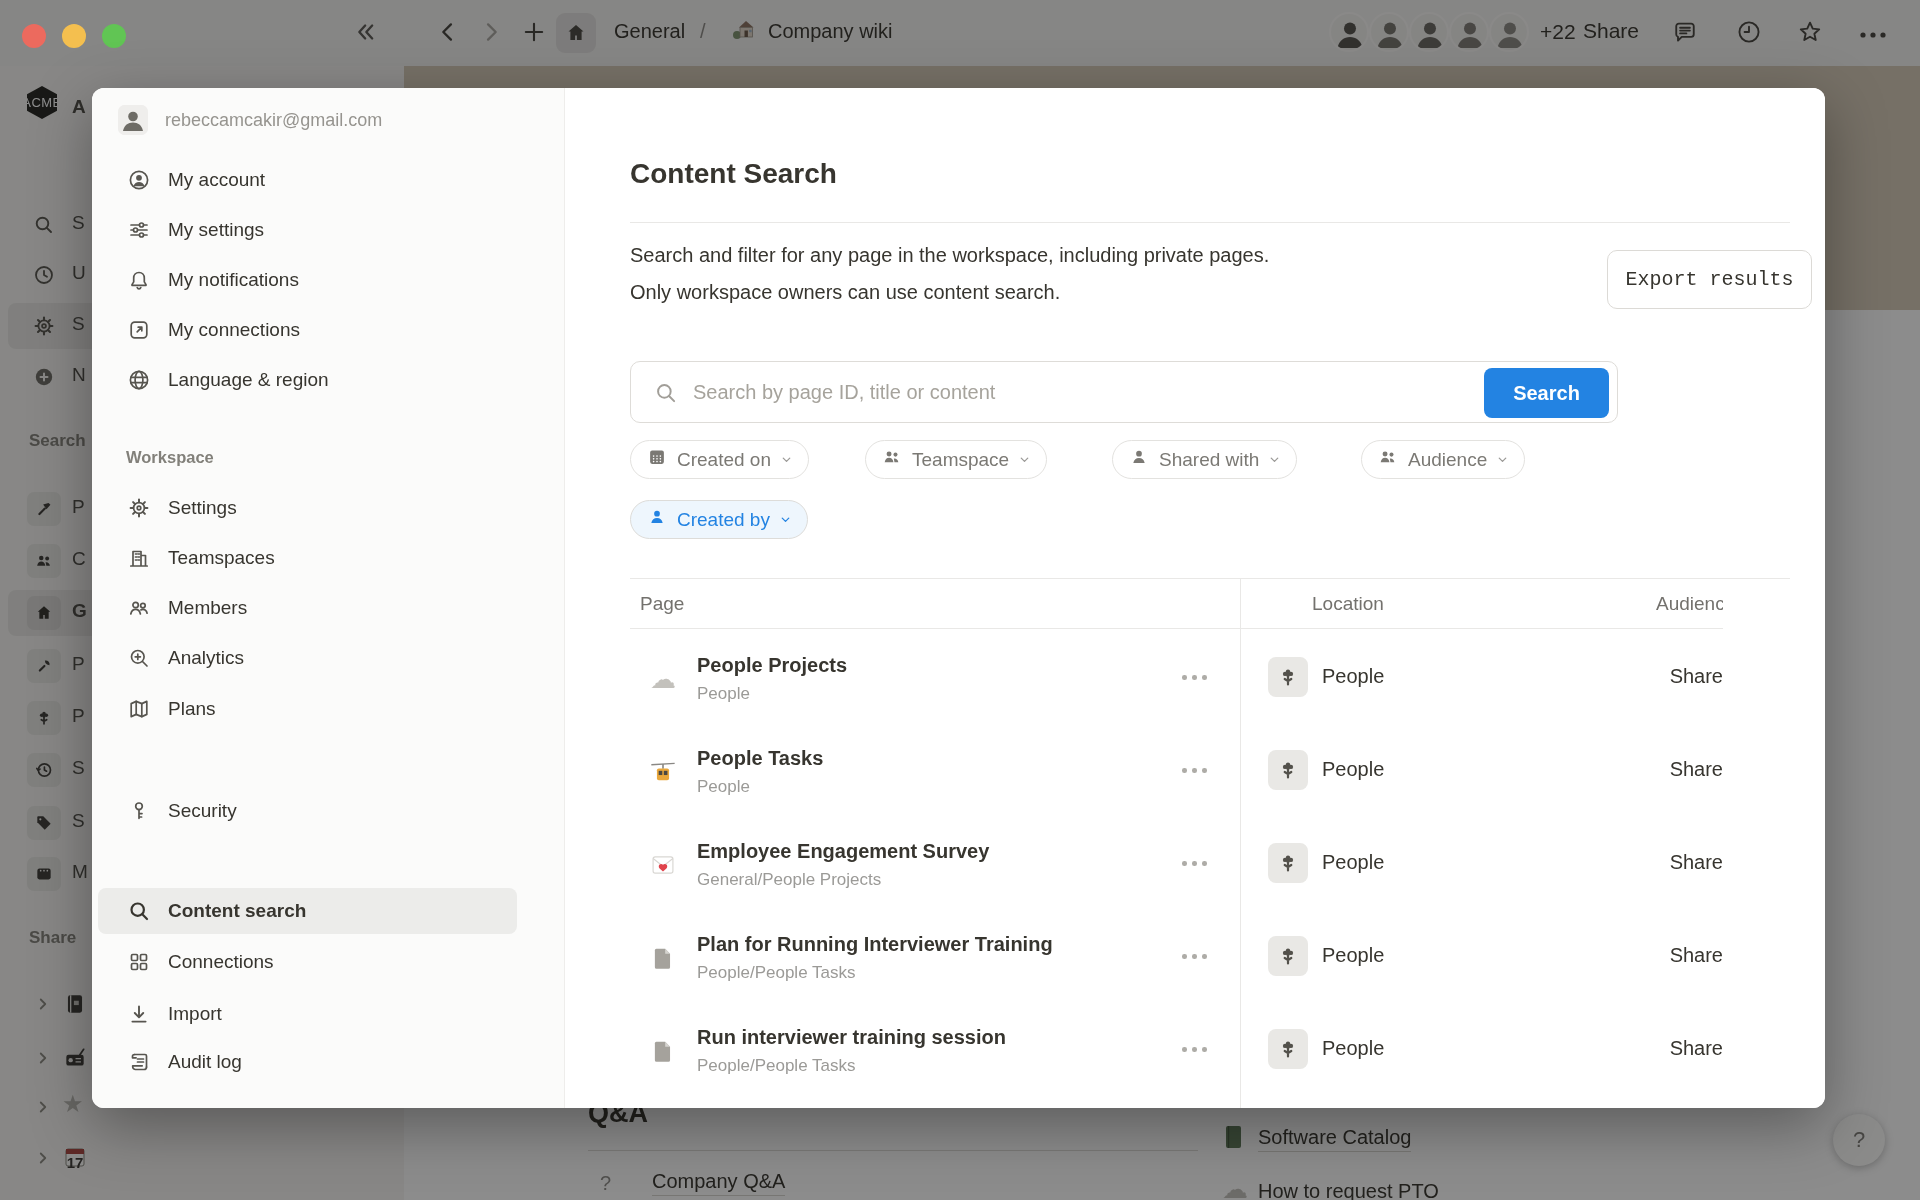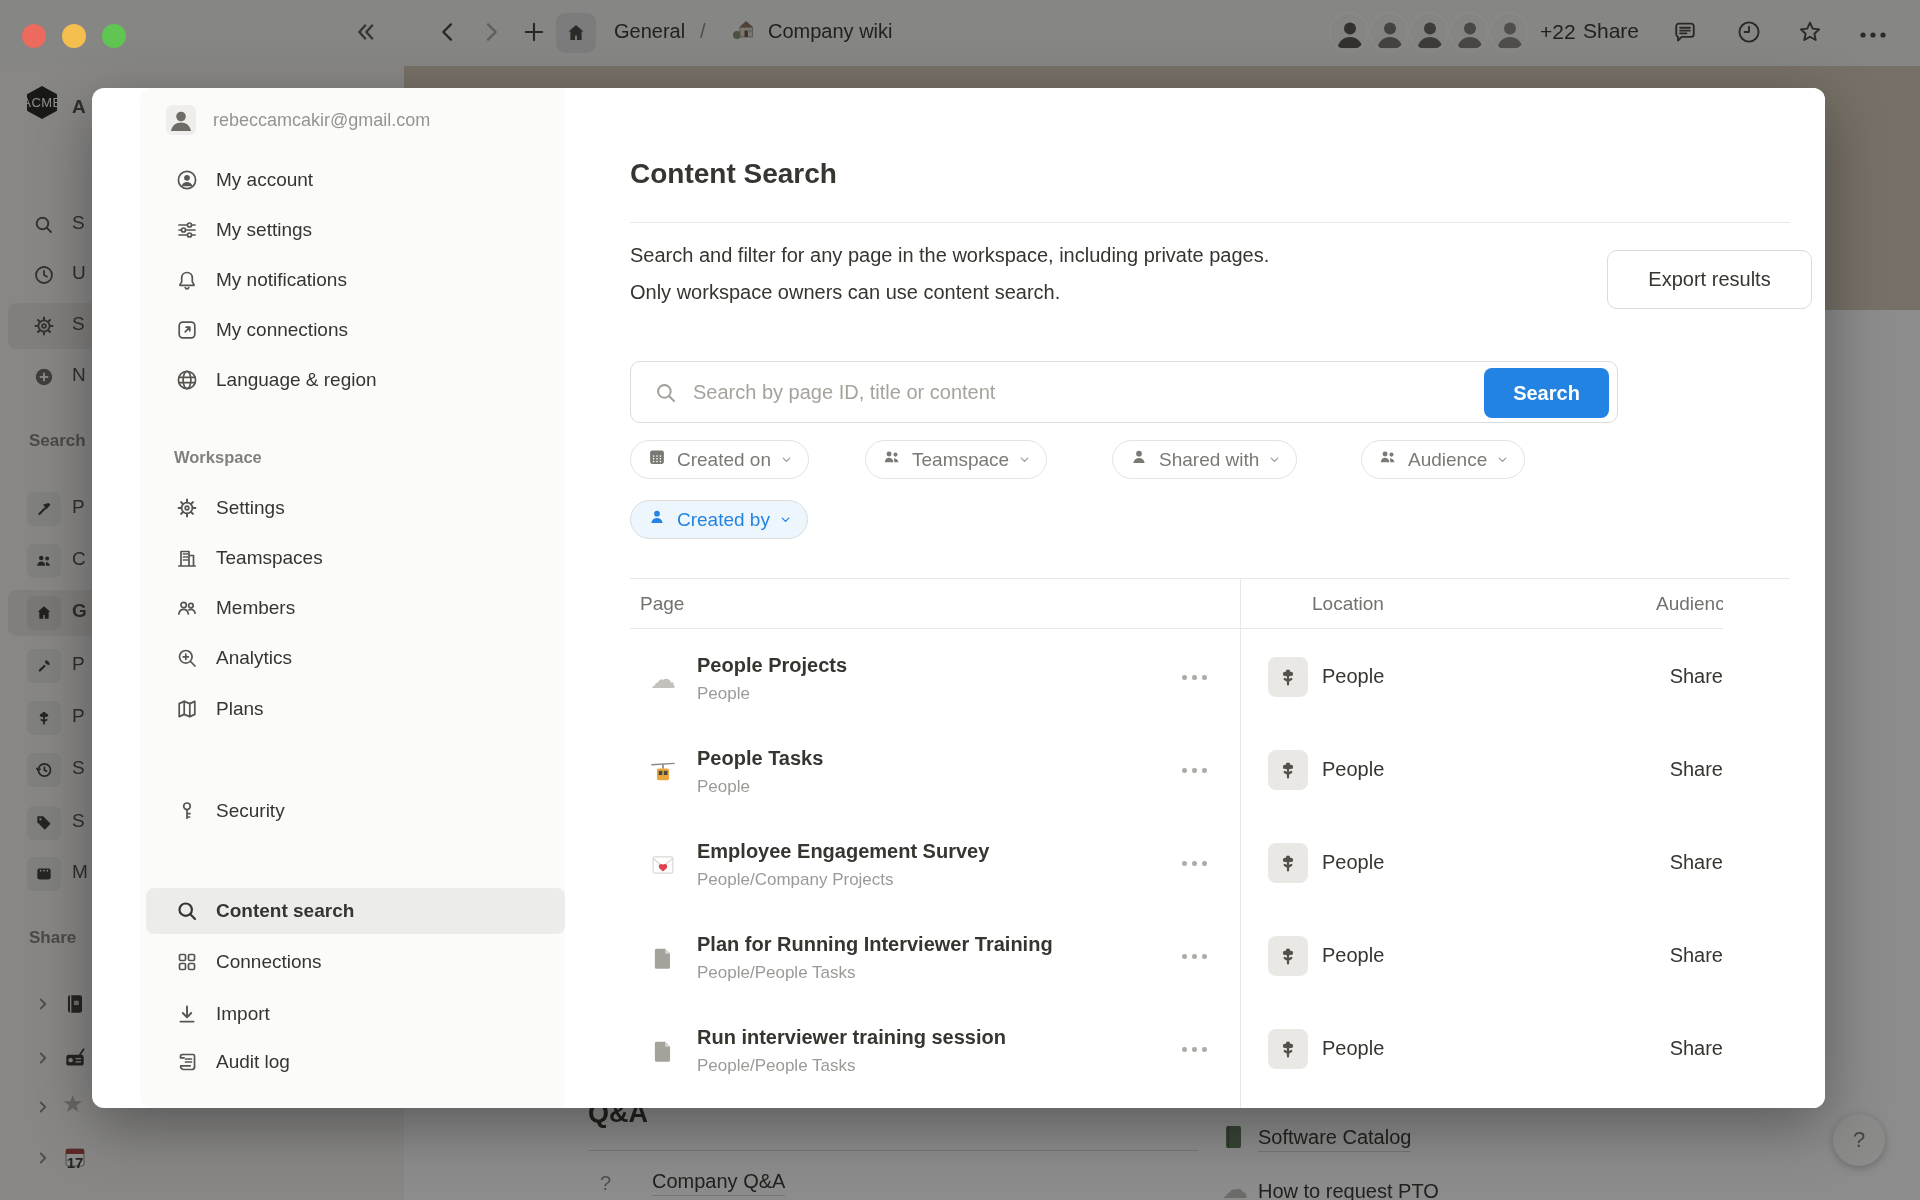--- a/index.html
+++ b/index.html
@@ -23,34 +23,34 @@
   .sec-hd { position:absolute; left:29px; font-size:17px; font-weight:600; color:#84827c; }
   .dots { position:relative; width:25px; height:5px; }
   .dots i { position:absolute; width:4.5px; height:4.5px; border-radius:50%; background:#aeaca7; top:0; }
   .dots i:nth-child(1){left:0} .dots i:nth-child(2){left:10px} .dots i:nth-child(3){left:20px}
   
   .dim { position:absolute; inset:0; background:rgba(10,10,10,0.47); z-index:5; }
   .traffic { position:absolute; left:0; top:0; z-index:6; }
   .tl { position:absolute; width:24px; height:24px; border-radius:50%; top:24px; }
   
   .modal { position:absolute; left:92px; top:88px; width:1733px; height:1020px; background:#fff; border-radius:12px; box-shadow:0 18px 60px rgba(0,0,0,.35); z-index:10; }
-  .menu-panel { position:absolute; left:0; top:0; width:473px; height:1020px; background:#fbfbfa; border-right:1px solid #eeedeb; border-radius:12px 0 0 12px;margin-left:48px; }
+  .menu-panel { position:absolute; left:0; top:0; width:473px; height:1020px; background:#fbfbfa; border-right:1px solid #eeedeb; border-radius:12px 0 0 12px; }
   .acct { position:absolute; top:17px; left:26px; display:flex; align-items:center; gap:17px; }
   .acct-av { width:30px; height:30px; border-radius:7px; background:#efeeec; overflow:hidden; }
   .acct-mail { font-size:18px; color:#96948f; }
   .mi { position:absolute; left:0; width:473px; height:50px; display:flex; align-items:center; padding-left:34px; gap:16px; font-size:19px; color:#37352f; }
   .mi .mic { width:26px; display:flex; justify-content:center; }
   .mi.sel { left:6px; width:419px; height:46px; padding-left:28px; background:#ececea; border-radius:8px; font-weight:700; }
   .ws-hd { position:absolute; left:34px; font-size:16.5px; font-weight:600; color:#82807a; }
   .content-panel { position:absolute; left:473px; top:0; width:1260px; height:1020px; background:#fff; border-radius:0 12px 12px 0; overflow:hidden; }
   .ct-title { position:absolute; left:65px; top:70px; font-size:28px; font-weight:700; color:#37352f; }
   .hline { position:absolute; height:1px; background:#e9e8e6; }
   .vline { position:absolute; width:1px; background:#e9e8e6; }
   .desc { position:absolute; left:65px; top:149px; font-size:20px; line-height:37px; color:#37352f; }
-  .btn-outline { position:absolute; border:1px solid #dcdad6; border-radius:10px; background:#fff; font-size:20px; color:#37352f; display:flex; align-items:center; justify-content:center; cursor:pointer; }
+  .btn-outline { position:absolute; border:1px solid #dcdad6; border-radius:10px; background:#fff; font-size:20px; color:#37352f; display:flex; align-items:center; justify-content:center; cursor:pointer;font-family:Liberation Mono, monospace; }
   .searchbox { position:absolute; left:65px; top:273px; width:988px; height:62px; border:1px solid #dedcd8; border-radius:10px; background:#fff; }
   .searchbox input { position:absolute; left:62px; top:1px; width:980px; height:58px; border:none; outline:none; font-size:20px; color:#37352f; font-family:"Liberation Sans",sans-serif; background:transparent; }
   .searchbox input::placeholder { color:#a6a39c; }
   .btn-primary { position:absolute; right:8px; top:6px; width:125px; height:50px; background:#2383e2; color:#fff; font-size:20px; font-weight:600; border:none; border-radius:8px; display:flex; align-items:center; justify-content:center; cursor:pointer; }
   .chip { position:absolute; top:352px; height:39px; border:1px solid #e3e2df; border-radius:20px; background:#fff; display:flex; align-items:center; gap:9px; padding:0 15px; font-size:19px; color:#7b7974; cursor:pointer; }
   .chip.active { top:412px; background:#eef6fd; border-color:#dddcd9; color:#2383e2; }
   .th { position:absolute; top:505px; font-size:19px; color:#73716d; }
   .trow { position:absolute; left:65px; width:1093px; height:93px; }
   .ticon { position:absolute; left:18px; top:33px; width:30px; height:30px; display:flex; align-items:center; justify-content:center; }
   .ttitle { position:absolute; left:67px; top:23px; font-size:20px; font-weight:600; color:#37352f; white-space:nowrap; }
@@ -666,21 +666,21 @@
 
       <div class="trow" style="top:729px">
         <span class="ticon">
             <svg width="28" height="28" viewBox="0 0 24 24">
               <rect x="3.5" y="5" width="17" height="14" rx="1.8" fill="#fff" stroke="#d9d7d3"></rect>
               <path d="M3.5 6.5L12 13l8.5-6.5" stroke="#d9d7d3" fill="none"></path>
               <path d="M12 17.6l-2.9-2.7c-1-.9-1-2.5 0-3.3.8-.7 2.1-.6 2.9.2.8-.8 2.1-.9 2.9-.2 1 .8 1 2.4 0 3.3z" fill="#e0434c"></path>
             </svg>
           </span>
         <span class="ttitle">Employee Engagement Survey</span>
-        <span class="tsub">People/Company Projects</span>
+        <span class="tsub">General/People Projects</span>
         <span class="tdots"><span class="dots"><i></i><i></i><i></i></span></span>
         <span class="tbadge">
             <svg width="24" height="24" viewBox="0 0 24 24">
               <circle cx="12" cy="6.6" r="2.2" fill="#53514b"></circle>
               <circle cx="9.1" cy="8.9" r="2.2" fill="#53514b"></circle>
               <circle cx="14.9" cy="8.9" r="2.2" fill="#53514b"></circle>
               <circle cx="12" cy="9.8" r="2.1" fill="#53514b"></circle>
               <path d="M12 11.2V19.5M12 16l-3.3-2M12 16l3.3-2" stroke="#53514b" stroke-width="2.2" stroke-linecap="round"></path>
             </svg>
           </span>

